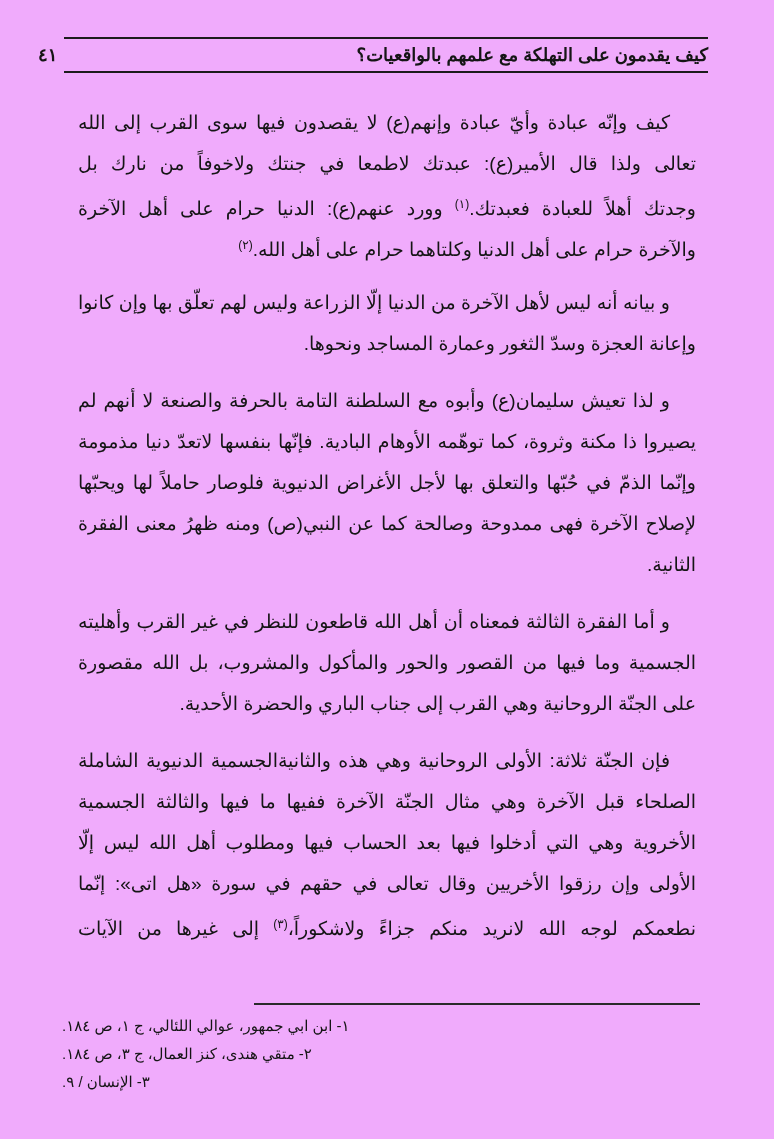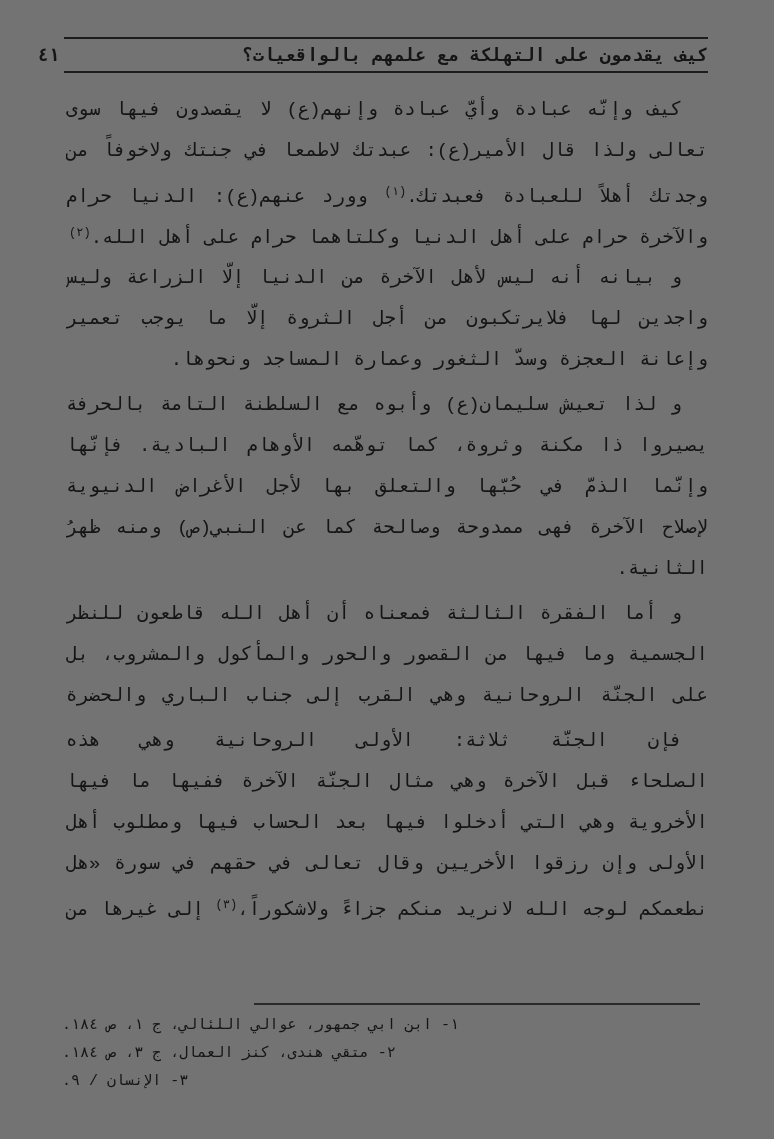--- a/index.html
+++ b/index.html
@@ -5,23 +5,23 @@
   html, body {
     margin: 0;
     padding: 0;
     background: #e8e8e8;
   }
   .page {
     position: relative;
     width: 774px;
     height: 1139px;
     margin: 0 auto;
-    background: #737373;
+    background: #f0abfc;
     color: #151515;
-    font-family: Liberation Mono, monospace;
+    font-family: Liberation Sans, sans-serif;
     direction: rtl;
     overflow: hidden;
   }
   
   .header {
     position: absolute;
     top: 37px;
     right: 66px;
     left: 64px;
     height: 32px;
@@ -48,21 +48,21 @@
   }
   
   .body-text {
     position: absolute;
     top: 86px;
     right: 62px;
     left: 62px;
     font-size: 19px;
     line-height: 41px;
   }
-  .para { margin: 4px; }
+  .para { margin: 16px; }
   .line {
     height: 41px;
     overflow: hidden;
     text-align: justify;
     text-align-last: justify;
     white-space: normal;
   }
   .line.first { text-indent: 26px; }
   .line.last  { text-align-last: right; }
   .sup {
@@ -101,21 +101,20 @@
 
   <div class="body-text">
       <div class="para">
         <div class="line first"><span>كيف وإنّه عبادة وأيّ عبادة وإنهم(ع) لا يقصدون فيها سوى القرب إلى الله</span></div>
         <div class="line"><span>تعالى ولذا قال الأمير(ع): عبدتك لاطمعا في جنتك ولاخوفاً من نارك بل</span></div>
         <div class="line"><span>وجدتك أهلاً للعبادة فعبدتك.</span><span class="sup">(١)</span><span> وورد عنهم(ع): الدنيا حرام على أهل الآخرة</span></div>
         <div class="line last"><span>والآخرة حرام على أهل الدنيا وكلتاهما حرام على أهل الله.</span><span class="sup">(٢)</span></div>
       </div>
       <div class="para">
         <div class="line first"><span>و بيانه أنه ليس لأهل الآخرة من الدنيا إلّا الزراعة وليس لهم تعلّق بها وإن كانوا</span></div>
-        <div class="line"><span>واجدين لها فلايرتكبون من أجل الثروة إلّا ما يوجب تعمير الآخرة كالصدقة</span></div>
         <div class="line last"><span>وإعانة العجزة وسدّ الثغور وعمارة المساجد ونحوها.</span></div>
       </div>
       <div class="para">
         <div class="line first"><span>و لذا تعيش سليمان(ع) وأبوه مع السلطنة التامة بالحرفة والصنعة لا أنهم لم</span></div>
         <div class="line"><span>يصيروا ذا مكنة وثروة، كما توهّمه الأوهام البادية. فإنّها بنفسها لاتعدّ دنيا مذمومة</span></div>
         <div class="line"><span>وإنّما الذمّ في حُبّها والتعلق بها لأجل الأغراض الدنيوية فلوصار حاملاً لها ويحبّها</span></div>
         <div class="line"><span>لإصلاح الآخرة فهى ممدوحة وصالحة كما عن النبي(ص) ومنه ظهرُ معنى الفقرة</span></div>
         <div class="line last"><span>الثانية.</span></div>
       </div>
       <div class="para">

